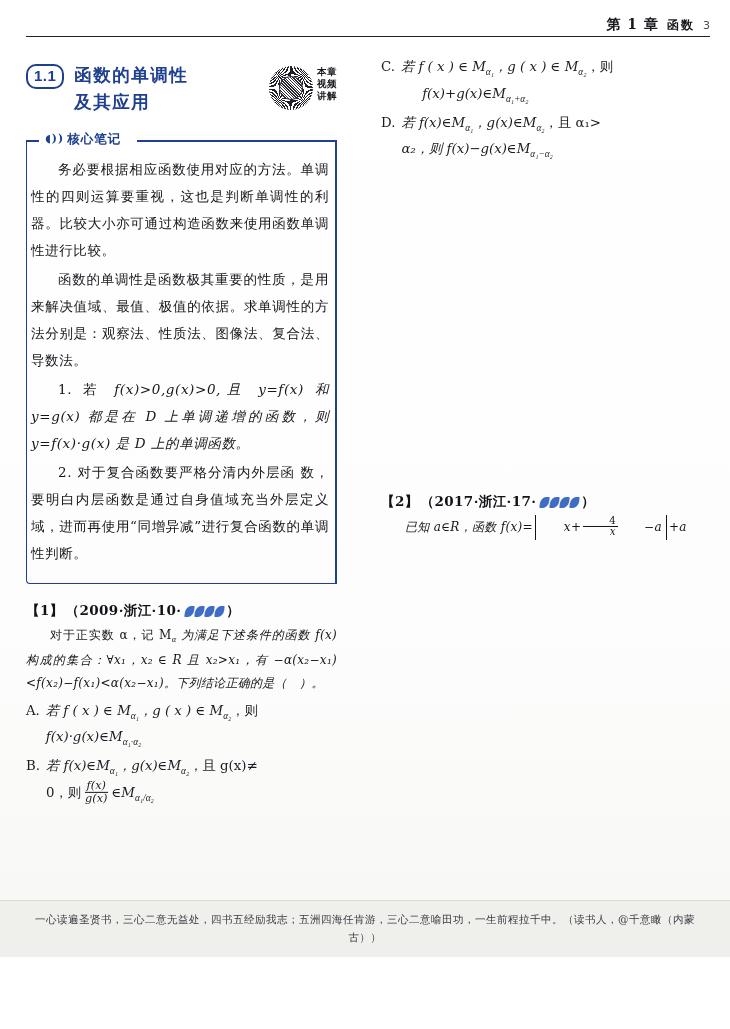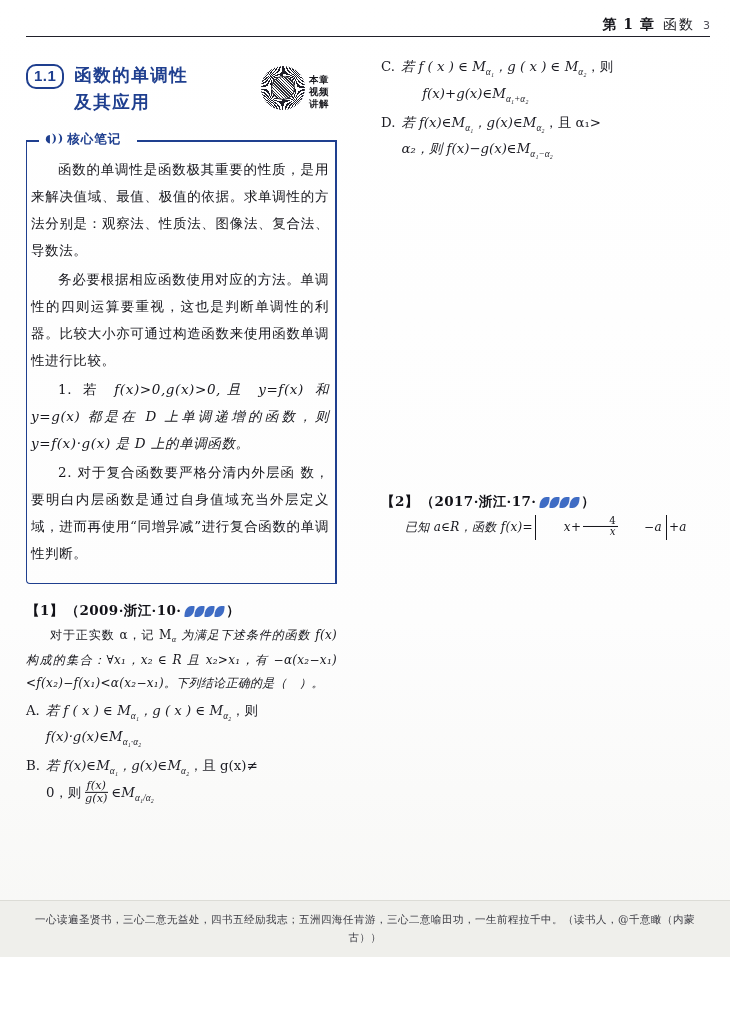--- a/index.html
+++ b/index.html
@@ -33,22 +33,22 @@
     align-items: baseline;
     gap: 8px;
   }
   .header .chapter {
     font-size: 14px;
     font-weight: bold;
     letter-spacing: 1px;
     color: #17171c;
   }
   .header .chaptitle {
-    font-size: 14px;
-    font-weight: normal;
+    font-size: 12px;
+    font-weight: bold;
     letter-spacing: 2px;
     color: #17171c;
   }
   .header .pagenum {
     font-size: 11px;
     color: #4d4d57;
     font-family: "DejaVu Sans", "Liberation Sans", sans-serif;
   }
   .header-rule {
     position: absolute;
@@ -93,24 +93,24 @@
   .sec-title {
     color: #1f3f8f;
     font-weight: bold;
     font-size: 17.5px;
     letter-spacing: 1.5px;
     line-height: 1.55;
     font-family: "DejaVu Serif", "Liberation Serif", serif;
   }
   .qr-wrap {
     position: absolute;
-    right: 8px;
+    right: 0;
     top: 4px;
     display: flex;
-    align-items: flex-end;
+    align-items: flex-start;
     gap: 4px;
   }
   .qr {
     width: 44px;
     height: 44px;
     position: relative;
     border-radius: 50%;
     background:
       repeating-conic-gradient(#20202a 0deg 2deg, #ffffff 2deg 4.2deg);
     display: flex;
@@ -327,22 +327,22 @@
 
     <div class="notes-box">
       <span class="top-left-rule"></span>
       <span class="top-right-rule"></span>
       <span class="right-rule"></span>
       <span class="notes-title">
         <span class="speaker-icon">◖))</span>
         <span>核心笔记</span>
       </span>
 
+      <p class="notes-p">务必要根据相应函数使用对应的方法。单调性的四则运算要重视，这也是判断单调性的利器。比较大小亦可通过构造函数来使用函数单调性进行比较。</p>
       <p class="notes-p">函数的单调性是函数极其重要的性质，是用来解决值域、最值、极值的依据。求单调性的方法分别是：观察法、性质法、图像法、复合法、导数法。</p>
-      <p class="notes-p">务必要根据相应函数使用对应的方法。单调性的四则运算要重视，这也是判断单调性的利器。比较大小亦可通过构造函数来使用函数单调性进行比较。</p>
       <p class="notes-p math">
         <span>1. 若</span>
         <span class="mi">f(x)&gt;0,g(x)&gt;0,且 y=f(x) 和 y=g(x) 都是在 D 上单调递增的函数，则 y=f(x)·g(x) 是 D 上的单调函数。</span>
       </p>
       <p class="notes-p math">
         <span>2. 对于复合函数要严格分清内外层函</span>
         <span>数，要明白内层函数是通过自身值域充当外层定义域，进而再使用“同增异减”进行复合函数的单调性判断。</span>
       </p>
     </div>
 

